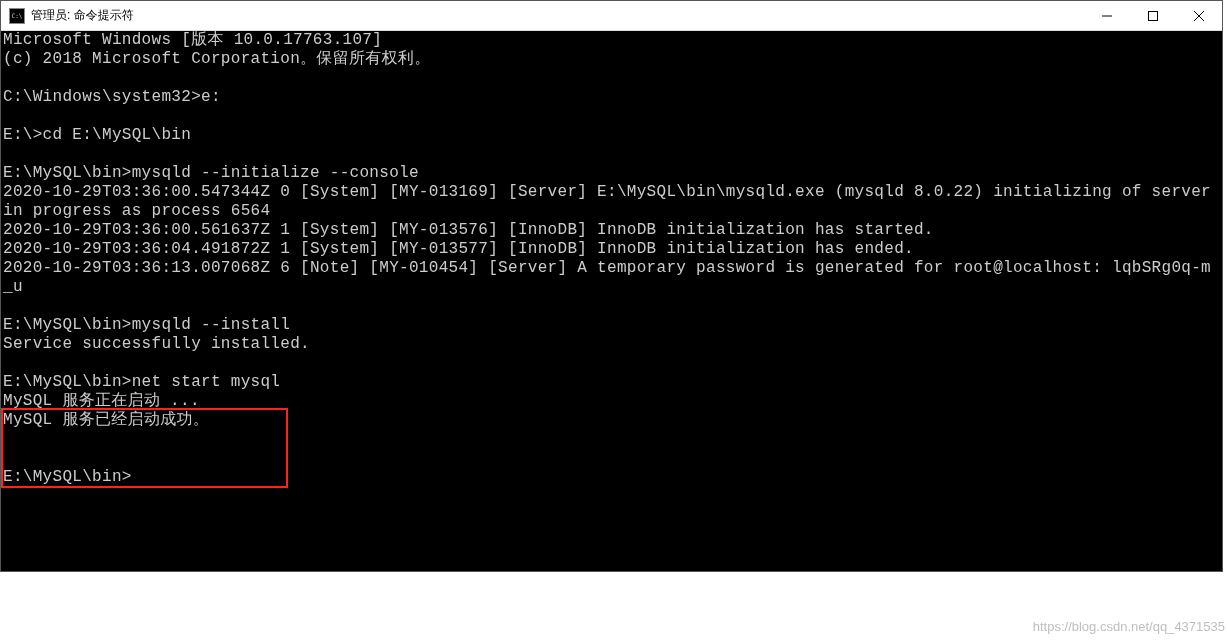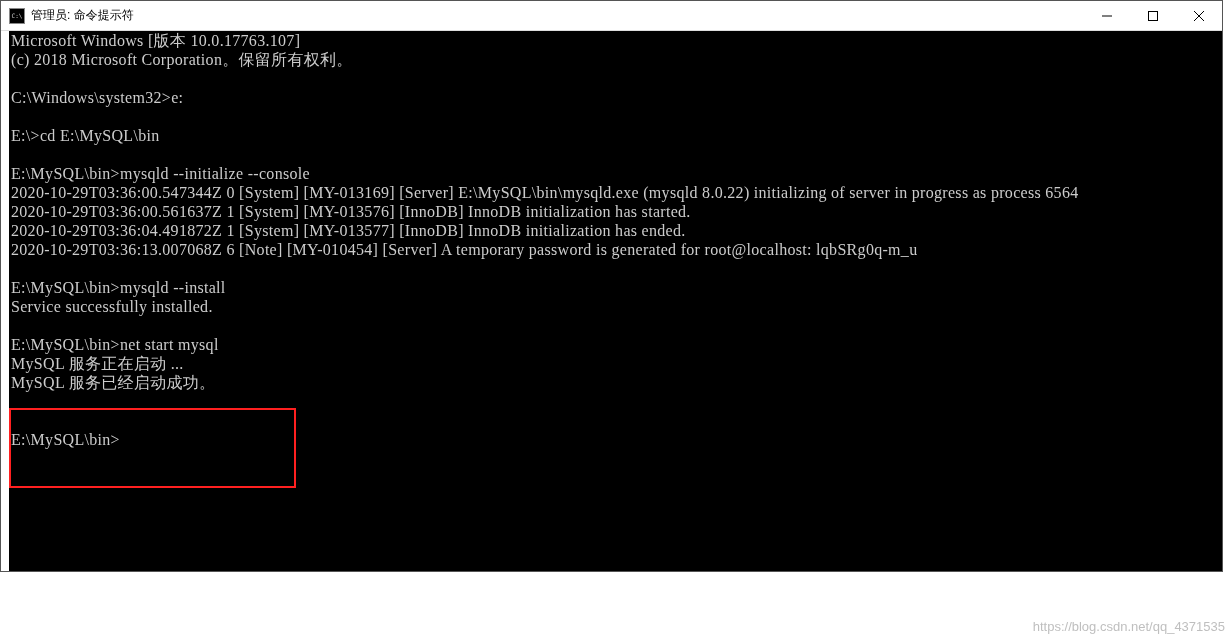--- a/index.html
+++ b/index.html
@@ -59,29 +59,28 @@
       display: flex;
       align-items: center;
       justify-content: center;
       cursor: pointer;
     }
     .win-btn svg { width: 10px; height: 10px; }
     .terminal {
       flex: 1;
       background: #000;
       color: #ccc;
-      font-family: Liberation Serif, serif;
+      font-family: Liberation Mono, monospace;
       font-size: 16px;
       line-height: 19px;
       padding: 0 2px;
       white-space: pre-wrap;
       word-break: break-all;
       letter-spacing: 0.3px;
       position: relative;
-      margin-left: 8px;
     }
     .highlight-box {
       position: absolute;
       border: 2px solid #ff2020;
       pointer-events: none;
       left: 0px;
       top: 377px;
       width: 287px;
       height: 80px;
     }

